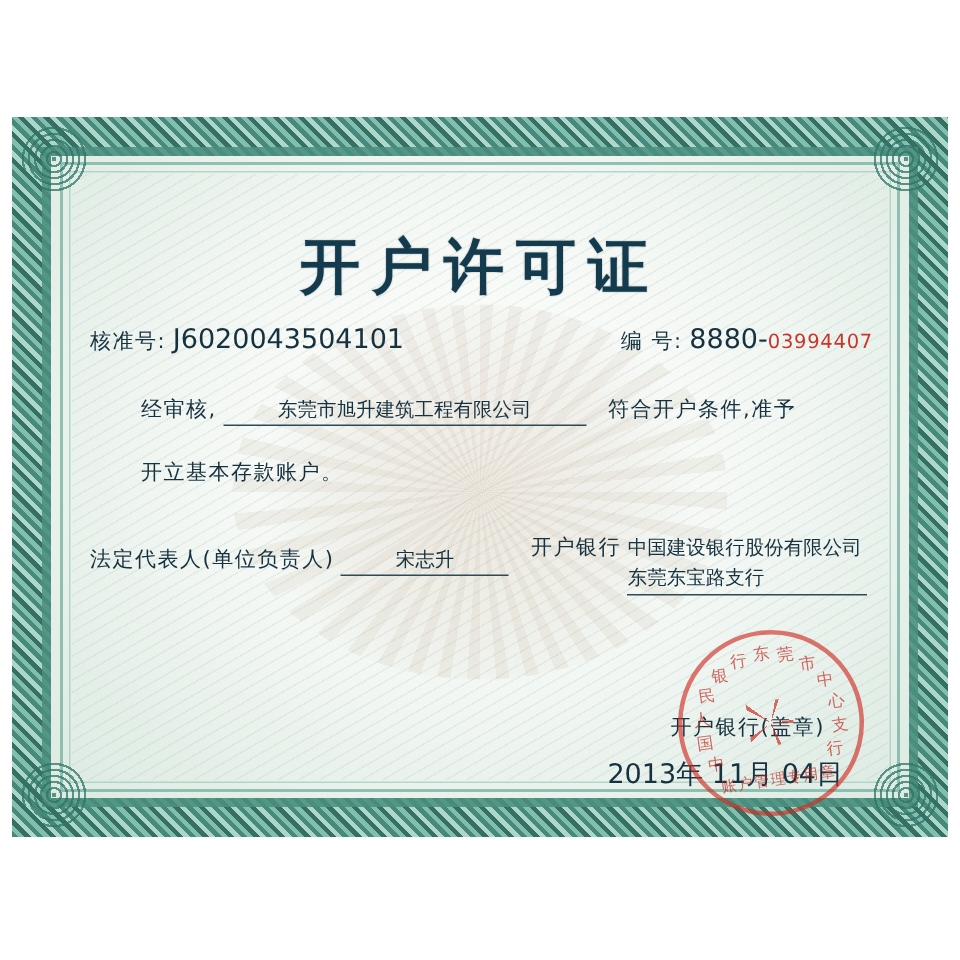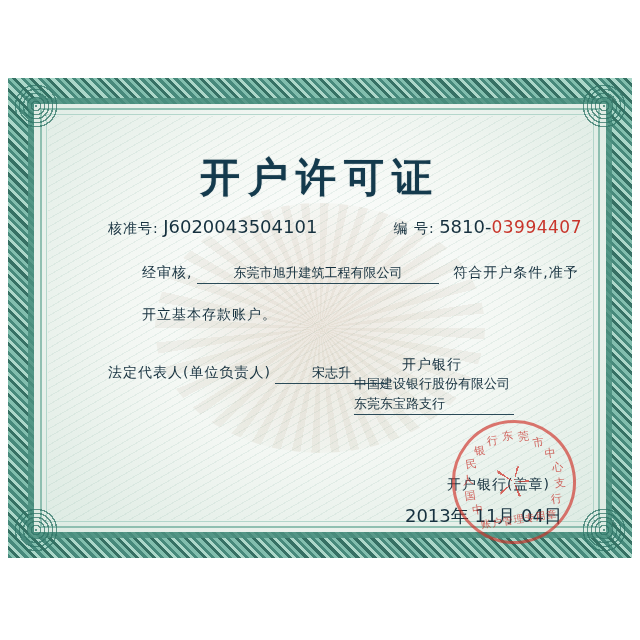--- a/index.html
+++ b/index.html
@@ -143,31 +143,30 @@
     font-family: "DejaVu Sans", "Liberation Sans", sans-serif;
     font-size: 14px;
     color: #16313f;
     white-space: nowrap;
   }
 
   .label {
     font-size: 14px;
     color: #16313f;
     letter-spacing: 1px;
-    margin-left: 48px;
   }
 
   .value {
     font-size: 18px;
     color: #16313f;
   }
 
   .value-red {
     color: #c8352b;
-    font-size: 17px;
+    font-size: 13px;
     letter-spacing: 0.5px;
   }
 
   .underlined {
     display: inline-block;
     border-bottom: 1px solid #2a4a58;
     padding: 0 6px 1px 6px;
     text-align: center;
     font-size: 13px;
   }
@@ -283,21 +282,21 @@
 
       <div class="cert-title">开户许可证</div>
 
       <div class="row" id="row-approval">
         <span class="label">核准号:</span>
         <span class="value">J6020043504101</span>
       </div>
 
       <div class="row" id="row-serial">
         <span class="label">编 号:</span>
-        <span class="value">5810-</span><span class="value-red">03994407</span>
+        <span class="value">8880-</span><span class="value-red">03994407</span>
       </div>
 
       <div class="row" id="row-main2">
         <span class="label">开立基本存款账户。</span>
       </div>
 
       <div class="row" id="row-main">
         <span class="label">经审核,</span>
         <span class="underlined" style="min-width:230px">东莞市旭升建筑工程有限公司</span>
         <span class="label" style="margin-left:10px">符合开户条件,准予</span>

